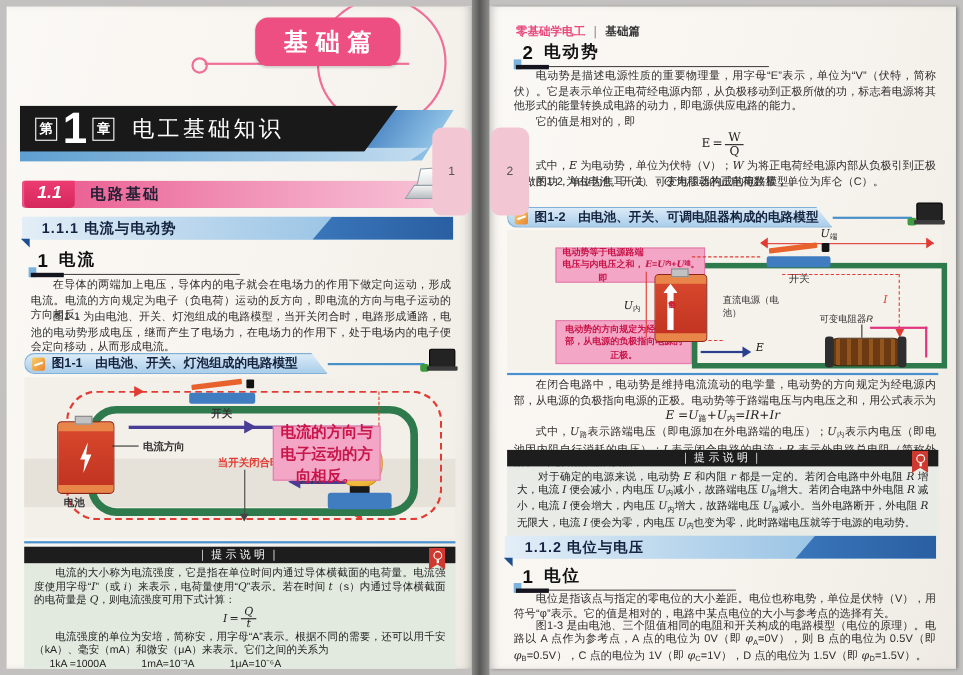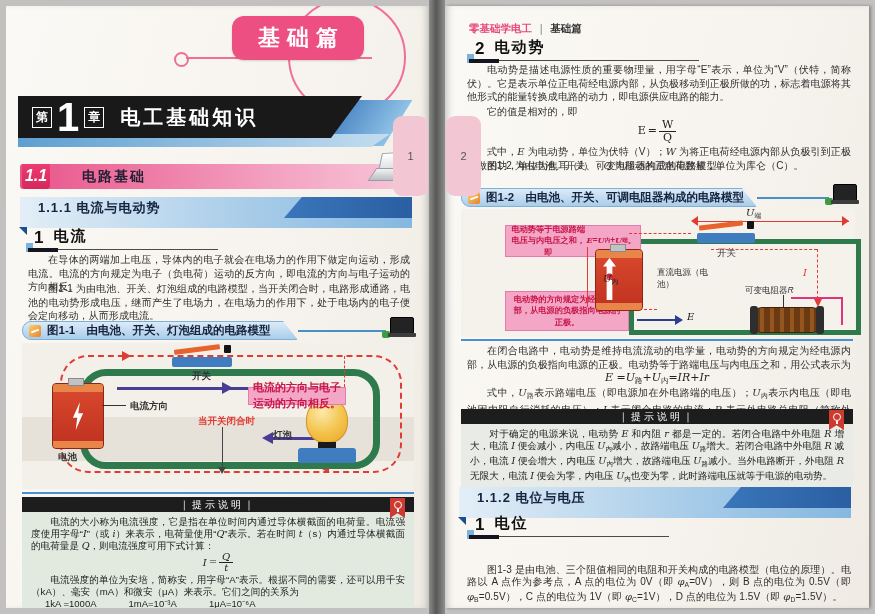--- a/index.html
+++ b/index.html
@@ -27,36 +27,36 @@
               text-indent:7px;box-shadow:0 1px 2px rgba(0,0,0,.15);}
 
   
   .chapter-banner{position:absolute;left:12px;top:90px;width:386px;height:56px;}
   .cb-blue{position:absolute;left:288px;top:4px;width:92px;height:46px;background:linear-gradient(90deg,#2f6db6,#8fc2e6);transform:skewX(-32deg);}
   .cb-bar{position:absolute;left:0;top:38px;width:372px;height:13px;background:linear-gradient(90deg,#5e9fd0,#c3ddf0);clip-path:polygon(0 0,100% 0,95% 100%,0 100%);}
   .cb-black{position:absolute;left:0;top:0;width:344px;height:42px;background:#191919;clip-path:polygon(0 0,100% 0,91% 100%,0 100%);
             display:flex;align-items:center;padding-left:12px;box-sizing:border-box;}
   .box-char{border:1.5px solid #fff;color:#fff;font-size:12px;font-weight:bold;padding:1px 3px;margin:0 2px;}
   .big-num{color:#fff;font-size:40px;font-weight:bold;line-height:38px;margin:0 3px;}
-  .cb-title{color:#fff;font-size:20px;font-weight:bold;letter-spacing:3px;margin-left:14px;}
+  .cb-title{color:#fff;font-size:20px;font-weight:normal;letter-spacing:3px;margin-left:14px;}
 
   
   .sec-banner{position:absolute;left:14px;top:158px;width:392px;height:25px;
               background:linear-gradient(90deg,#e9548a,#f3a2c1 65%,#f8c6d8);border-radius:3px;
               clip-path:polygon(0 0,96% 0,100% 100%,0 100%);}
-  .sec-num{position:absolute;left:2px;top:-2px;width:28px;height:27px;background:linear-gradient(#ee3d72,#d5285d);
+  .sec-num{position:absolute;left:2px;top:-2px;width:46px;height:27px;background:linear-gradient(#ee3d72,#d5285d);
            border-radius:4px;color:#fff;font-style:italic;font-weight:bold;font-size:16px;
            display:flex;align-items:center;justify-content:center;}
   .sec-title{position:absolute;left:62px;top:0;line-height:25px;font-weight:bold;font-size:14px;color:#262036;letter-spacing:2px;}
   .laptop3d{position:absolute;left:352px;top:-12px;width:46px;height:34px;}
   .laptop3d .scr{position:absolute;left:8px;top:0;width:30px;height:19px;background:linear-gradient(#ffffff,#d5d8da);border:1px solid #93a0aa;transform:skewX(-16deg) rotate(-4deg);}
   .laptop3d .kbd{position:absolute;left:0;top:16px;width:42px;height:11px;background:linear-gradient(#f2f2f2,#b9bec2);border:1px solid #93a0aa;transform:skewX(-34deg);}
 
   
-  .sub-banner{position:absolute;left:14px;width:392px;height:31px;background:linear-gradient(90deg,#e3eef7,#a6cbe8 60%,#85b8e0);}
+  .sub-banner{position:absolute;left:14px;width:392px;height:21px;background:linear-gradient(90deg,#e3eef7,#a6cbe8 60%,#85b8e0);}
   .sub-banner .dkblue{position:absolute;right:0;top:0;width:128px;height:21px;background:linear-gradient(90deg,#3a76ba,#2a5fa2);clip-path:polygon(14% 0,100% 0,100% 100%,0 100%);}
   .sub-banner .fold{position:absolute;left:-1px;bottom:-7px;width:0;height:0;border-top:8px solid #1d4e8f;border-left:8px solid transparent;}
   .sub-banner .txt{position:absolute;left:18px;top:0;line-height:21px;font-weight:bold;font-size:13px;color:#14233f;letter-spacing:1px;}
 
   
   .h-num{position:absolute;height:22px;border-bottom:1.5px solid #4a4a4a;display:flex;align-items:flex-end;}
   .h-num .num{font-size:17px;font-weight:bold;color:#111;padding:0 10px 1px 6px;position:relative;}
   .h-num .num::after{content:"";position:absolute;left:0;bottom:-3px;width:30px;height:4px;background:#15151f;}
   .h-num .num::before{content:"";position:absolute;left:-2px;bottom:-3px;width:7px;height:9px;background:#7ab3de;}
   .h-num .ttl{font-size:15px;font-weight:bold;color:#111;letter-spacing:2px;padding-bottom:3px;}
@@ -223,21 +223,21 @@
     </div>
     <div class="fig-label" style="left:251px;top:86px;">灯泡</div>
 
     <div style="position:absolute;left:80px;top:62px;width:24px;border-top:1.5px solid #333;"></div>
     <div class="fig-label" style="left:108px;top:57px;">电流方向</div>
 
     <div class="fig-label red" style="left:176px;top:72px;">当开关闭合时</div>
     <div style="position:absolute;left:200px;top:84px;height:42px;border-left:1.5px solid #444;"></div>
     <div style="position:absolute;left:196px;top:124px;width:0;height:0;border-top:7px solid #444;border-left:4px solid transparent;border-right:4px solid transparent;"></div>
 
-    <div class="pink-note rich" style="left:226px;top:44px;width:98px;height:18px;font-size:11px;line-height:1.45;">电流的方向与电子运动的方向相反。</div>
+    <div class="pink-note rich" style="left:226px;top:44px;width:98px;height:50px;font-size:14px;line-height:1.45;">电流的方向与电子运动的方向相反。</div>
     <div class="dash-v" style="left:322px;top:13px;height:31px;"></div>
   </div>
 
   <div class="blue-rule" style="left:16px;top:486px;width:392px;"></div>
 
   <div class="tipbox" style="left:16px;top:491px;width:392px;">
     <div class="tip-head">
       <span>｜提示说明｜</span>
       <span class="bookmark"></span>
     </div>
@@ -318,21 +318,21 @@
 
     <div class="battery1" style="left:134px;top:40px;width:46px;height:60px;">
       <div class="btop"></div>
       <div class="bbot"></div>
       <div class="term"></div>
       <div style="position:absolute;left:7px;top:8px;width:13px;height:42px;background:#fff;clip-path:polygon(50% 0,100% 20%,72% 20%,72% 100%,28% 100%,28% 20%,0 20%);"></div>
       <div style="position:absolute;left:9px;top:18px;writing-mode:vertical-rl;font-size:6.5px;color:#c23;font-weight:bold;">电动势</div>
     </div>
     <div class="fig-label" style="left:196px;top:58px;width:60px;white-space:normal;font-weight:normal;font-size:8.5px;line-height:1.4;">直流电源（电池）</div>
 
-    <div class="rich" style="position:absolute;left:106px;top:64px;font-size:10px;font-family:'DejaVu Serif',serif;color:#222;margin-left:36px;"><i>U</i><sub>内</sub></div>
+    <div class="rich" style="position:absolute;left:106px;top:64px;font-size:10px;font-family:'DejaVu Serif',serif;color:#222;"><i>U</i><sub>内</sub></div>
     <div style="position:absolute;left:126px;top:38px;height:60px;border-left:1.2px solid #e23b33;"></div>
 
     <div class="dash-h" style="left:250px;top:40px;width:106px;"></div>
     <div class="dash-v" style="left:356px;top:40px;height:50px;"></div>
     <div class="arrow-d" style="left:352.5px;top:90px;"></div>
     <div style="position:absolute;left:342px;top:58px;font-size:10px;font-style:italic;font-family:'DejaVu Serif',serif;color:#e23b33;">I</div>
 
     <div class="fig-label" style="left:284px;top:76px;font-weight:normal;font-size:8.5px;">可变电阻器<i>R</i></div>
     <div style="position:absolute;left:322px;top:86px;height:12px;border-left:1px solid #333;"></div>
     <div class="resistor" style="left:292px;top:98px;width:66px;height:24px;"></div>
@@ -364,20 +364,21 @@
     <div class="dkblue"></div>
     <div class="fold"></div>
     <span class="txt">1.1.2  电位与电压</span>
   </div>
 
   <div class="h-num" style="left:24px;top:508px;width:200px;">
     <span class="num">1</span>
     <span class="ttl">电位</span>
   </div>
 
+  <div class="para" style="left:22px;top:532px;width:384px;">电位是指该点与指定的零电位的大小差距。电位也称电势，单位是伏特（V），用符号“φ”表示。它的值是相对的，电路中某点电位的大小与参考点的选择有关。</div>
   <div class="para rich" style="left:22px;top:558px;width:384px;line-height:12.2px;">图1-3 是由电池、三个阻值相同的电阻和开关构成的电路模型（电位的原理）。电路以 A 点作为参考点，A 点的电位为 0V（即 <i>φ</i><sub>A</sub>=0V），则 B 点的电位为 0.5V（即 <i>φ</i><sub>B</sub>=0.5V），C 点的电位为 1V（即 <i>φ</i><sub>C</sub>=1V），D 点的电位为 1.5V（即 <i>φ</i><sub>D</sub>=1.5V）。</div>
 </div>
 
 <div class="spine"></div>
 <div class="page-tab t1">
     <span>1</span>
   </div>
 <div class="page-tab t2">
     <span>2</span>
   </div>

